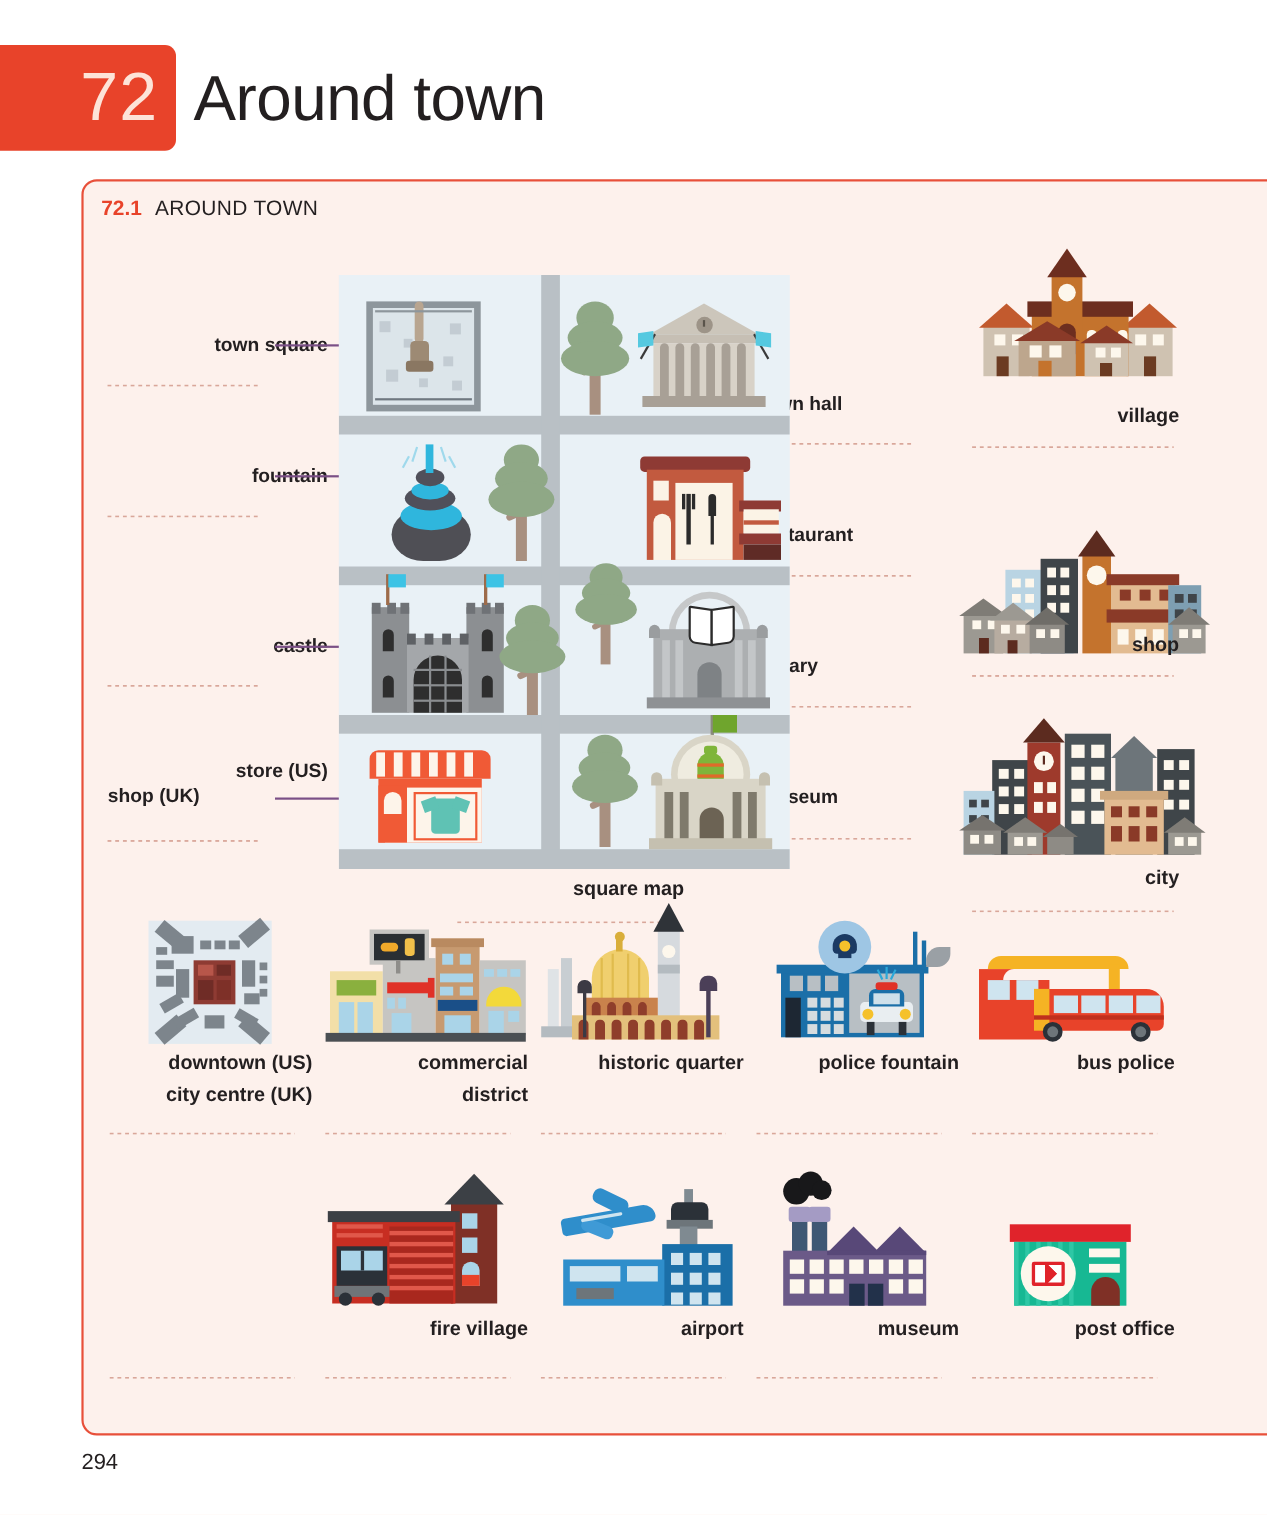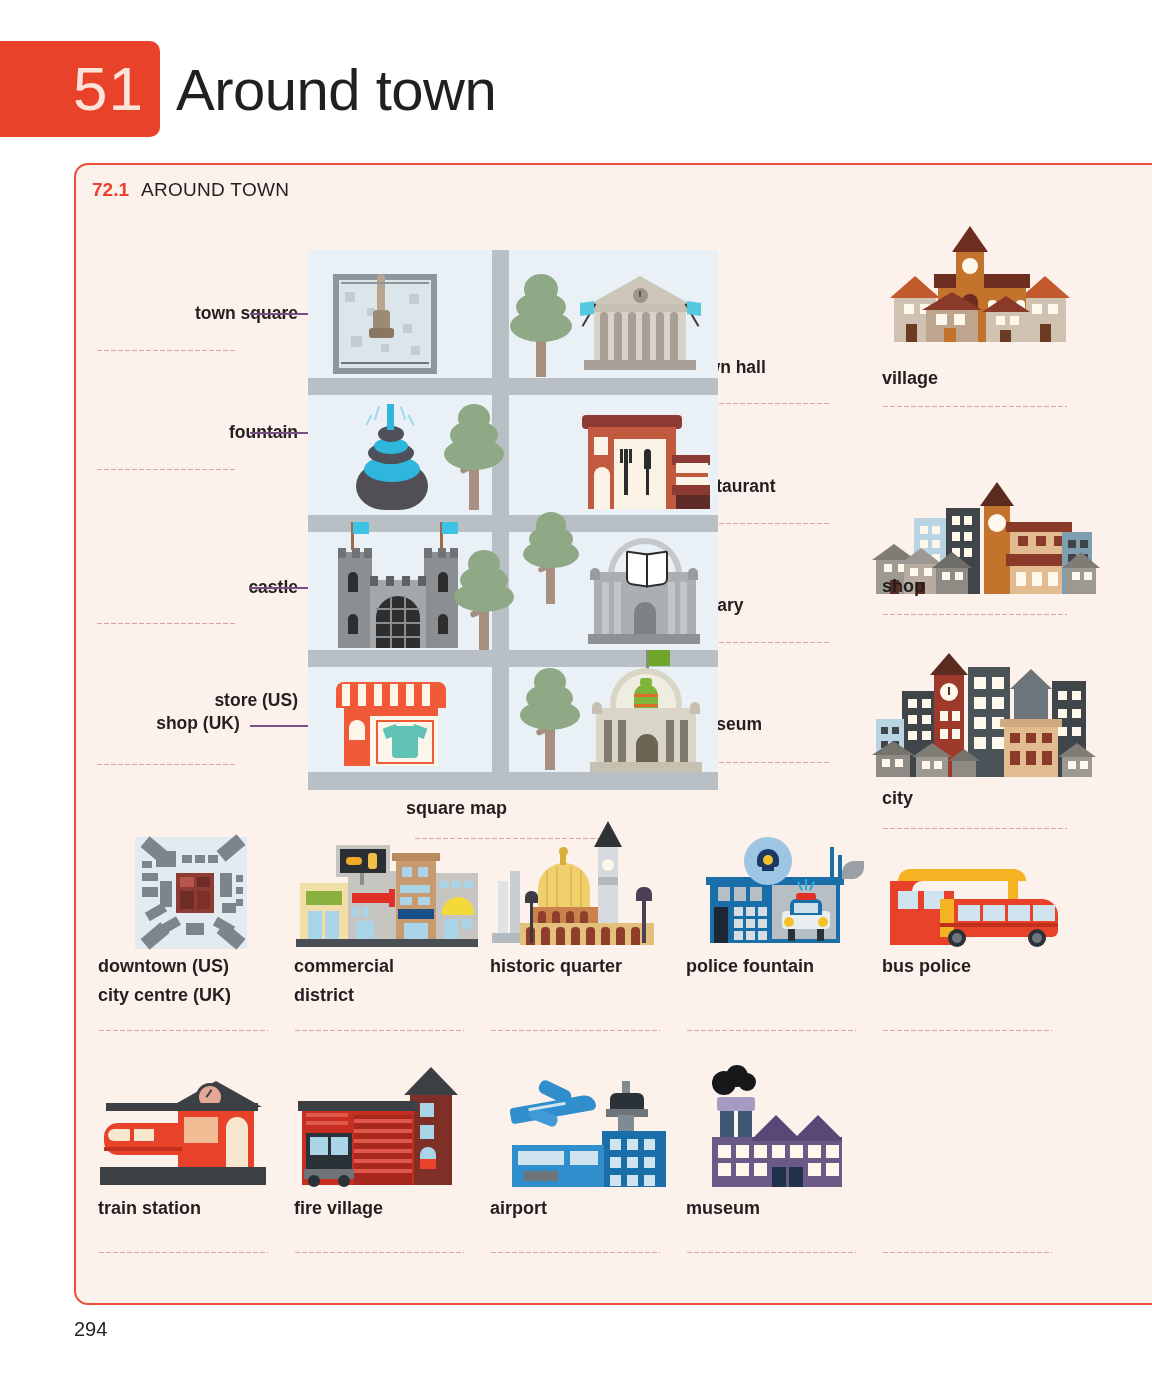--- a/index.html
+++ b/index.html
@@ -38,21 +38,21 @@
   #panel-heading .num{color:#e8432a;font-size:19px;font-weight:bold;}
   #panel-heading .ttl{color:#231f20;font-size:19px;font-weight:400;letter-spacing:.3px;}
 
   .dots{
     height:3px;
     background-image:radial-gradient(#d9a79a 42%, transparent 45%);
     background-size:7px 3px;background-repeat:repeat-x;
     background-position:0 0;
   }
   .lbl{font-size:17.5px;font-weight:bold;color:#231f20;line-height:1.32;}
-  .cap{font-size:18px;font-weight:bold;color:#231f20;line-height:1.3;text-align:left;}
+  .cap{font-size:18px;font-weight:bold;color:#231f20;line-height:1.3;text-align:right;}
   .leader{position:absolute;height:1.6px;background:#7a4f86;}
   .dot-marker{position:absolute;width:7px;height:7px;border-radius:50%;background:#7a4f86;}
 
   
   #street-map{position:absolute;left:232px;top:85px;width:410px;height:540px;background:#e9f1f6;overflow:hidden;}
   .road{position:absolute;background:#b9c0c5;}
 
   
   .art{position:absolute;}
   .r{position:absolute;}
@@ -68,21 +68,21 @@
   .tile .art-box{position:relative;width:186px;height:112px;}
   .tile .cap{margin-top:6px;}
 
   #page-number{position:absolute;left:74px;top:1318px;font-size:20px;font-weight:400;color:#231f20;}
 </style>
 </head>
 <body>
 
 <div id="chapter-header">
   <div id="chapter-number-badge">
-    <span>51</span>
+    <span>72</span>
   </div>
   <div id="chapter-title">Around town</div>
 </div>
 
 <div id="exercise-panel">
 
   <div id="panel-heading">
     <span class="num">72.1</span>
     <span class="ttl">AROUND TOWN</span>
   </div>
@@ -96,21 +96,21 @@
   <div class="dots" style="position:absolute;left:20px;top:303px;width:140px;"></div>
   <div class="leader" style="left:174px;top:267px;width:138px;"></div>
   <div class="dot-marker" style="left:308px;top:264px;"></div>
 
   <div class="lbl" style="position:absolute;left:22px;top:411px;width:200px;text-align:right;">castle</div>
   <div class="dots" style="position:absolute;left:20px;top:457px;width:140px;"></div>
   <div class="leader" style="left:174px;top:422px;width:76px;"></div>
   <div class="dot-marker" style="left:246px;top:419px;"></div>
 
   <div class="lbl" style="position:absolute;left:22px;top:524px;width:200px;text-align:right;">store (US)</div>
-  <div class="lbl" style="position:absolute;left:22px;top:547px;width:200px;text-align:center;">shop (UK)</div>
+  <div class="lbl" style="position:absolute;left:22px;top:547px;width:200px;text-align:left;">shop (UK)</div>
   <div class="dots" style="position:absolute;left:20px;top:598px;width:140px;"></div>
   <div class="leader" style="left:174px;top:560px;width:113px;"></div>
   <div class="dot-marker" style="left:283px;top:557px;"></div>
 
   <div class="lbl" style="position:absolute;left:614px;top:191px;">town hall</div>
   <div class="dots" style="position:absolute;left:614px;top:237px;width:140px;"></div>
   <div class="leader" style="left:516px;top:203px;width:92px;"></div>
   <div class="dot-marker" style="left:510px;top:200px;"></div>
 
   <div class="lbl" style="position:absolute;left:614px;top:310px;">restaurant</div>
@@ -682,38 +682,20 @@
       <div class="circ" style="left:66px;top:92px;width:18px;height:18px;background:#2b3138;"></div>
       <div class="circ" style="left:70px;top:96px;width:10px;height:10px;background:#6d757a;"></div>
       <div class="circ" style="left:146px;top:92px;width:18px;height:18px;background:#2b3138;"></div>
       <div class="circ" style="left:150px;top:96px;width:10px;height:10px;background:#6d757a;"></div>
     </div>
     <div class="cap">bus police</div>
     <div class="cap"></div>
   </div>
   <div class="dots" style="position:absolute;left:806px;top:864px;width:170px;"></div>
 
-  <div class="tile" style="left:22px;top:914px;">
-    <div class="art-box">
-      <div class="r" style="left:80px;top:26px;width:76px;height:74px;background:#e8432a;"></div>
-      <div class="tri" style="left:72px;top:2px;border-left:46px solid transparent;border-right:46px solid transparent;border-bottom:26px solid #3c4045;"></div>
-      <div class="circ" style="left:98px;top:4px;width:28px;height:28px;background:#e5a896;border:3px solid #3c4045;box-sizing:border-box;"></div>
-      <div class="r" style="left:110px;top:10px;width:2px;height:9px;background:#3c4045;transform:rotate(35deg);"></div>
-      <div class="r" style="left:86px;top:38px;width:34px;height:26px;background:#f2bd95;"></div>
-      <div class="r" style="left:128px;top:38px;width:22px;height:50px;background:#f7e7cf;border-radius:11px 11px 0 0;"></div>
-      <div class="r" style="left:8px;top:24px;width:152px;height:8px;background:#3c4045;"></div>
-      <div class="r" style="left:6px;top:44px;width:78px;height:32px;background:#e8432a;border-radius:14px 4px 4px 14px;"></div>
-      <div class="r" style="left:10px;top:50px;width:22px;height:12px;background:#f7e7cf;border-radius:8px 2px 2px 8px;"></div>
-      <div class="r" style="left:36px;top:50px;width:20px;height:12px;background:#f7e7cf;"></div>
-      <div class="r" style="left:6px;top:68px;width:78px;height:4px;background:#c0301d;"></div>
-      <div class="r" style="left:2px;top:88px;width:166px;height:18px;background:#3c4045;"></div>
-    </div>
-    <div class="cap">train station</div>
-    <div class="cap"></div>
-  </div>
   <div class="dots" style="position:absolute;left:22px;top:1086px;width:170px;"></div>
 
   <div class="tile" style="left:218px;top:914px;">
     <div class="art-box">
       <div class="r" style="left:116px;top:14px;width:42px;height:92px;background:#7f3026;"></div>
       <div class="tri" style="left:110px;top:-12px;border-left:27px solid transparent;border-right:27px solid transparent;border-bottom:28px solid #3c4045;"></div>
       <div class="r" style="left:126px;top:24px;width:14px;height:14px;background:#aad4e8;"></div>
       <div class="r" style="left:126px;top:46px;width:14px;height:14px;background:#aad4e8;"></div>
       <div class="r" style="left:126px;top:68px;width:16px;height:22px;background:#aad4e8;border-radius:8px 8px 0 0;"></div>
       <div class="r" style="left:126px;top:80px;width:16px;height:10px;background:#e8432a;"></div>
@@ -798,17 +780,37 @@
       <div class="r" style="left:122px;top:84px;width:13px;height:13px;background:#fdf7ec;"></div>
       <div class="r" style="left:140px;top:84px;width:13px;height:13px;background:#fdf7ec;"></div>
       <div class="r" style="left:86px;top:88px;width:14px;height:20px;background:#22314a;"></div>
       <div class="r" style="left:103px;top:88px;width:14px;height:20px;background:#22314a;"></div>
     </div>
     <div class="cap">museum</div>
     <div class="cap"></div>
   </div>
   <div class="dots" style="position:absolute;left:610px;top:1086px;width:170px;"></div>
 
+  <div class="tile" style="left:806px;top:914px;">
+    <div class="art-box">
+      <div class="r" style="left:36px;top:34px;width:110px;height:16px;background:#e0232b;"></div>
+      <div class="r" style="left:40px;top:50px;width:102px;height:58px;background:#17b893;"></div>
+      <div class="r" style="left:40px;top:50px;width:4px;height:58px;background:#2ec7a5;"></div>
+      <div class="r" style="left:50px;top:50px;width:4px;height:58px;background:#2ec7a5;"></div>
+      <div class="r" style="left:60px;top:50px;width:4px;height:58px;background:#2ec7a5;"></div>
+      <div class="r" style="left:70px;top:50px;width:4px;height:58px;background:#2ec7a5;"></div>
+      <div class="r" style="left:80px;top:50px;width:4px;height:58px;background:#2ec7a5;"></div>
+      <div class="r" style="left:90px;top:50px;width:4px;height:58px;background:#2ec7a5;"></div>
+      <div class="circ" style="left:46px;top:54px;width:50px;height:50px;background:#fdf7ec;"></div>
+      <div class="r" style="left:56px;top:68px;width:30px;height:22px;background:#fff;border:3px solid #e0232b;box-sizing:border-box;border-radius:2px;"></div>
+      <div class="r" style="left:60px;top:71px;width:16px;height:16px;background:#e0232b;transform:rotate(45deg);clip-path:polygon(0 0,100% 0,100% 100%);"></div>
+      <div class="r" style="left:108px;top:56px;width:28px;height:8px;background:#fdf7ec;"></div>
+      <div class="r" style="left:108px;top:70px;width:28px;height:8px;background:#fdf7ec;"></div>
+      <div class="r" style="left:110px;top:82px;width:26px;height:26px;background:#7f3026;border-radius:13px 13px 0 0;"></div>
+    </div>
+    <div class="cap">post office</div>
+    <div class="cap"></div>
+  </div>
   <div class="dots" style="position:absolute;left:806px;top:1086px;width:170px;"></div>
 
 </div>
 
 <div id="page-number">294</div>
 
 </body></html>

